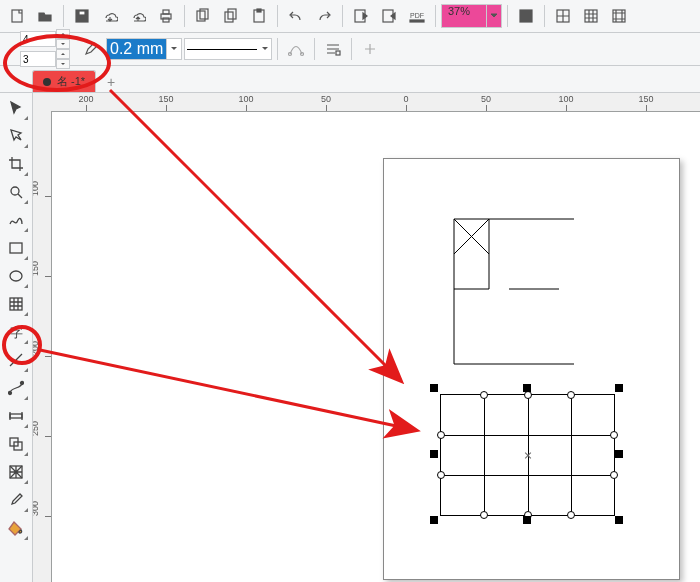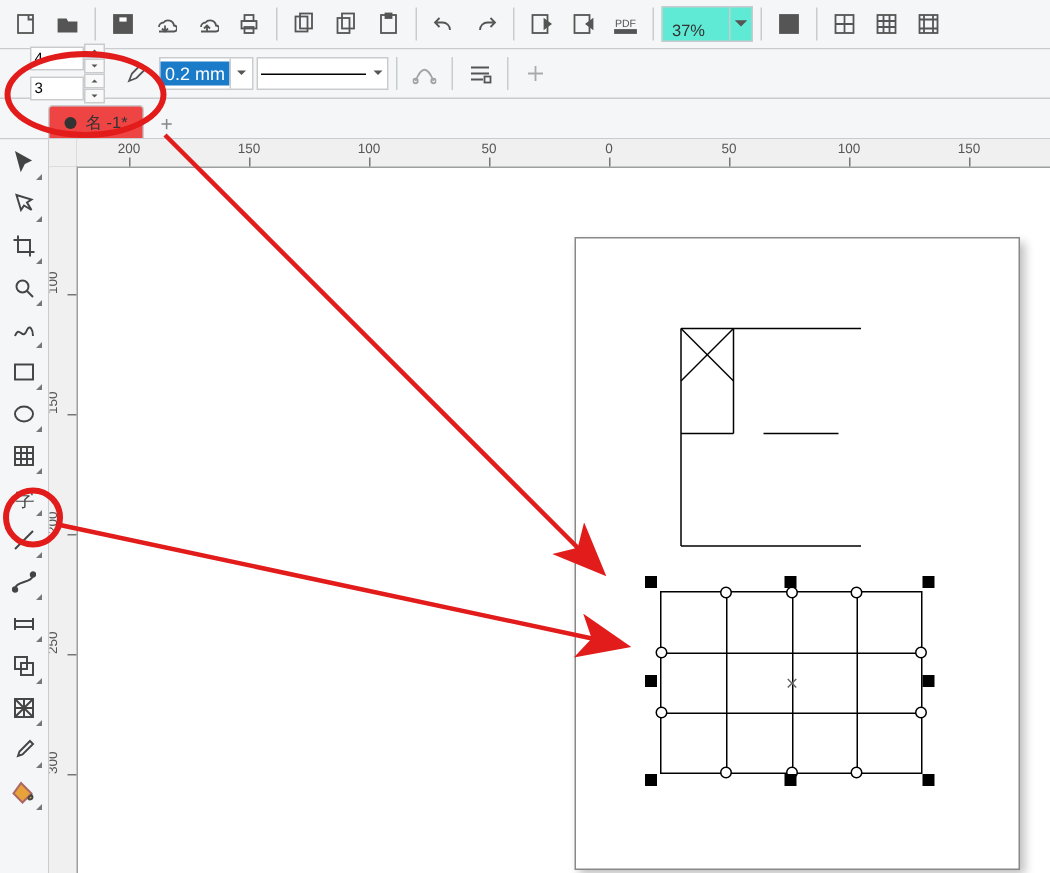--- a/index.html
+++ b/index.html
@@ -15,41 +15,41 @@
   html,body{margin:0;padding:0;font-family:sans-serif;font-size:11px;color:var(--text);}
   body{background:#fff;width:700px;height:582px;overflow:hidden;position:relative;}
 
   
   .toolbar{display:flex;align-items:center;height:32px;background:var(--panel);
            border-bottom:1px solid var(--border);padding:0 4px;gap:2px;}
   .sep{width:1px;height:22px;background:var(--border);margin:0 3px;}
   .tbtn{width:24px;height:24px;display:flex;align-items:center;justify-content:center;
         border:1px solid transparent;cursor:pointer;}
   .tbtn svg{width:16px;height:16px;stroke:#555;fill:none;stroke-width:1.2;}
-  .zoom-box{display:flex;align-items:flex-end;height:22px;border:1px solid var(--border);
-            background:#5eead4;}
+  .zoom-box{display:flex;align-items:flex-start;height:22px;border:1px solid var(--border);
+            background:#ec4899;}
   .zoom-box span{padding:0 16px 0 6px;}
   .zoom-box .dd{width:14px;height:100%;display:flex;align-items:center;justify-content:center;
                border-left:1px solid var(--border);}
   .dd svg{width:8px;height:8px;stroke:#555;fill:#555;}
 
   
   .spinbox{display:flex;align-items:center;height:18px;margin:1px 0;}
   .spinbox .ic{width:16px;height:16px;display:flex;align-items:center;justify-content:center;}
   .spinbox input{width:30px;height:14px;border:1px solid var(--border);font-size:10px;
                  padding:0 2px;background:#fff;text-align:left;}
   .spinbox .arrows{display:flex;flex-direction:column;}
   .spinbox .arrows div{width:12px;height:8px;border:1px solid var(--border);
                        background:#f9f9f9;display:flex;align-items:center;justify-content:center;}
   .spinbox .arrows svg{width:6px;height:4px;fill:#555;}
   .spin-col{display:flex;flex-direction:column;margin-right:6px;}
 
   .outline-w{height:20px;border:1px solid var(--border);background:#fff;display:flex;
              align-items:center;}
-  .outline-w .val{background:var(--sel);color:#fff;padding:1px 3px;font-size:12px;}
+  .outline-w .val{background:var(--sel);color:#fff;padding:1px 3px;font-size:16px;}
   .outline-w .ddbtn{width:14px;height:100%;border-left:1px solid var(--border);
                     display:flex;align-items:center;justify-content:center;}
   .linestyle{width:82px;height:20px;border:1px solid var(--border);background:#fff;
              display:flex;align-items:center;justify-content:space-between;padding:0 2px;}
   .linestyle .line{flex:1;height:0;border-top:1px solid #000;margin-right:4px;}
 
   
   .callout1{position:absolute;left:3px;top:34px;width:100px;height:50px;
             border:4px solid var(--highlight);border-radius:50%;z-index:20;pointer-events:none;}
   .callout2{position:absolute;left:2px;top:325px;width:32px;height:32px;

